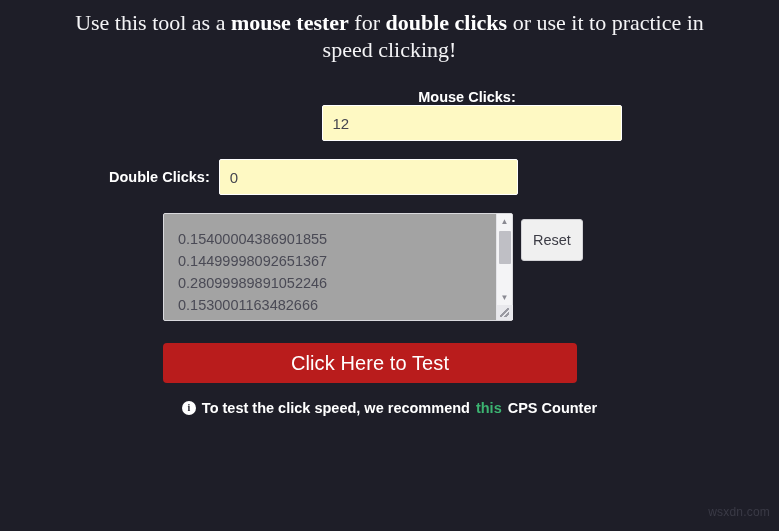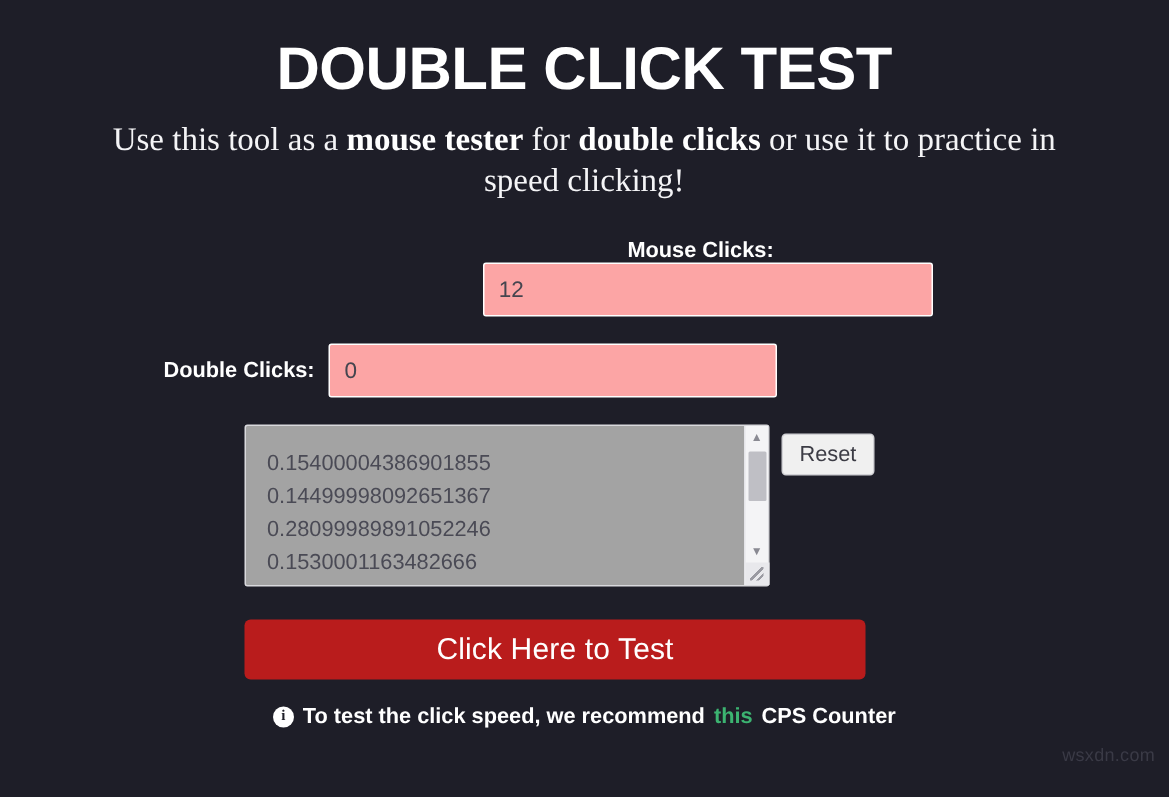--- a/index.html
+++ b/index.html
@@ -65,21 +65,21 @@
   .field-label {
     font-size: 14.5px;
     font-weight: bold;
     color: #ffffff;
     white-space: nowrap;
     margin-right: 9px;
   }
   .field-input {
     width: 300px;
     height: 36px;
-    background: #fca5a5;
+    background: #fef9c3;
     border: 1px solid #ffffff;
     border-radius: 2px;
     font-family: "Liberation Sans", sans-serif;
     font-size: 15px;
     color: #45454f;
     padding: 0 10px;
     outline: none;
   }
   .field-input.wide { width: 299px; }
 
@@ -162,21 +162,21 @@
     width: 9px;
     height: 9px;
     background:
       linear-gradient(135deg, transparent 44%, #9a9aa2 44%, #9a9aa2 56%, transparent 56%),
       linear-gradient(135deg, transparent 72%, #9a9aa2 72%, #9a9aa2 84%, transparent 84%);
   }
 
   .reset-btn {
     margin-left: 8px;
     margin-top: 6px;
-    height: 28px;
+    height: 42px;
     padding: 0 11px;
     background: #f0f0f0;
     border: 1px solid #d2d2d6;
     border-radius: 3px;
     color: #3c3c45;
     font-family: "Liberation Sans", sans-serif;
     font-size: 14.5px;
     cursor: pointer;
   }
 
@@ -241,21 +241,20 @@
     color: #3a3a46;
     font-family: "Liberation Sans", sans-serif;
     letter-spacing: 0.2px;
   }
 </style>
 </head>
 <body>
 
 <div class="page">
 
-  <h1 class="title">DOUBLE CLICK TEST</h1>
 
   <p class="subtitle"><span>Use this tool as a </span><b>mouse tester</b><span> for </span><b>double clicks</b><span> or use it to practice in speed clicking!</span></p>
 
   <div class="form-area">
 
     <div class="field-row row-mouse">
       <span class="field-label">Mouse Clicks:</span>
       <input class="field-input" type="text" readonly="" value="12" style="">
     </div>
 

